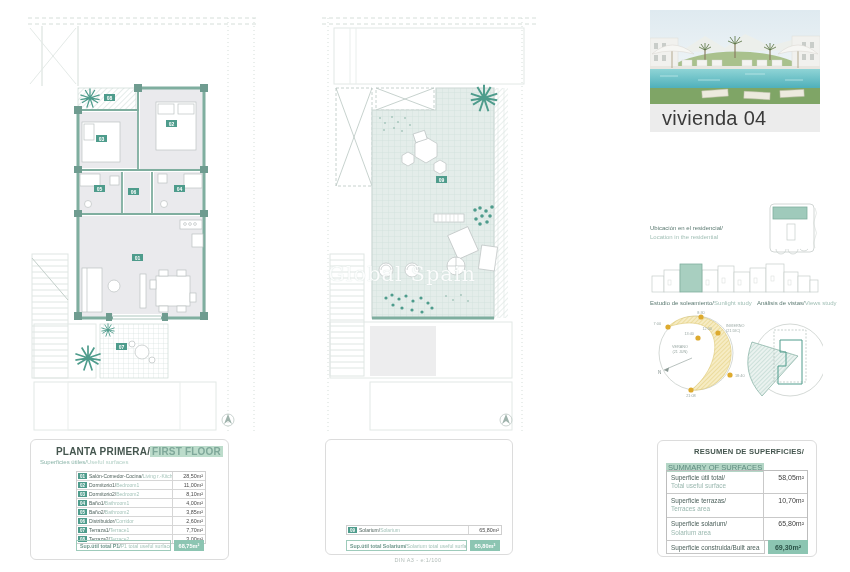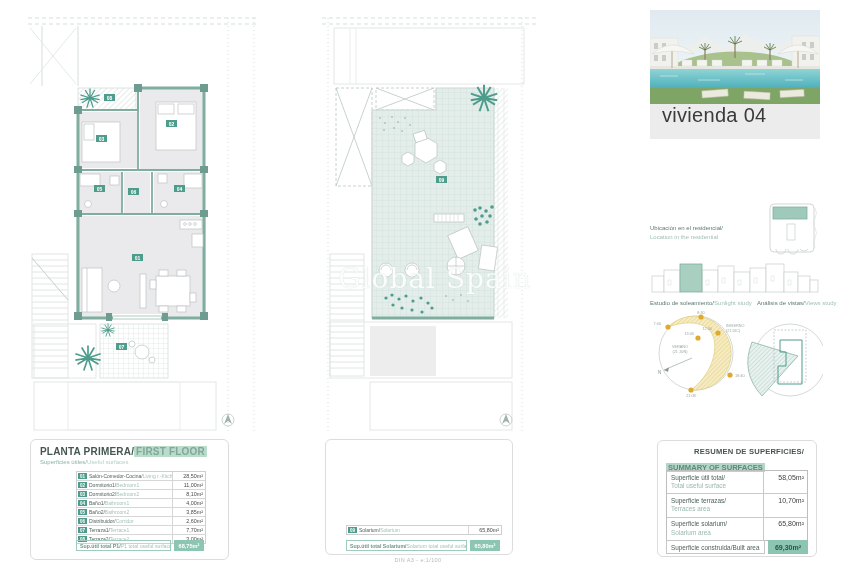--- a/index.html
+++ b/index.html
@@ -7,21 +7,21 @@
         font-family:"Liberation Sans",sans-serif;}
   svg{font-family:"Liberation Sans",sans-serif;}
   .abs{position:absolute;}
 
   
   .card{position:absolute;background:#fff;border:1px solid #dcdcdc;border-radius:6px;}
   .card-left{left:30px;top:439px;width:197px;height:119px;}
   .card-mid{left:325px;top:439px;width:186px;height:114px;}
   .card-sum{left:657px;top:440px;width:158px;height:115px;}
   .card-head{padding:6px 9px 0 9px;}
-  .ttl{font-size:10px;font-weight:bold;color:#45564f;letter-spacing:.2px;white-space:nowrap;}
+  .ttl{font-size:10px;font-weight:bold;color:#45564f;letter-spacing:.2px;white-space:nowrap;margin-left:16px;}
   .ttl .hl{color:#7fa89a;background:#bcdccb;padding:0 2px;}
   .sub{font-size:6px;margin-top:2px;white-space:nowrap;}
   .s1{color:#8ab4a8;} .s2{color:#b3d0c6;}
 
   .tbl{position:absolute;border:1px solid #cfcfcf;background:#fff;}
   .tbl-left{left:45px;top:31px;width:128px;}
   .tbl-mid{left:20px;top:85px;width:154px;}
   .trow{display:flex;align-items:center;height:8px;border-bottom:1px solid #d6d6d6;}
   .trow:last-child{border-bottom:none;}
   .badge{width:9px;height:6px;background:#4e9c8c;color:#fff;font-size:4.5px;font-weight:bold;
@@ -36,48 +36,48 @@
   .tlabel{flex:1;border:1px solid #9ecbbb;color:#7fae9f;font-size:5.2px;padding:1.5px 3px;
           white-space:nowrap;overflow:hidden;}
   .tes{color:#6d968b;font-weight:bold;} .ten{color:#a5c4ba;}
   .tval{width:30px;background:#8cc5b2;color:#fff;font-weight:bold;font-size:5.6px;
         display:flex;align-items:center;justify-content:center;flex:none;}
   .footnote{position:absolute;left:325px;top:557px;width:186px;text-align:center;
             font-size:5.5px;color:#b2bcb8;letter-spacing:.4px;}
 
   
   .sum-ttl1{font-size:7.6px;font-weight:bold;color:#45564f;letter-spacing:.2px;padding-left:28px;}
-  .sum-ttl2{display:inline-block;font-size:7.6px;font-weight:bold;color:#5d8a7e;background:#b4d6c6;
+  .sum-ttl2{display:inline-block;font-size:7.6px;font-weight:normal;color:#5d8a7e;background:#b4d6c6;
             padding:0 2px;margin-top:1px;}
   .sum-tbl{position:absolute;left:8px;right:8px;top:29px;border:1px solid #bdbdbd;}
   .srow{display:flex;border-bottom:1px solid #c9c9c9;min-height:21px;}
   .srow:last-child{border-bottom:none;}
   .slabel{flex:1;padding:2.5px 4px;line-height:1.35;}
   .ses{font-size:6.4px;color:#4d615c;display:block;}
   .sen{font-size:6.4px;color:#9ab8af;display:block;}
   .sval{width:40px;border-left:1px solid #c9c9c9;text-align:right;font-size:7px;color:#3f3f3f;
         padding:2.5px 3px 0 0;flex:none;}
   .sum-total{position:absolute;left:8px;right:8px;top:99px;display:flex;gap:3px;}
   .sum-tlabel{flex:1;border:1px solid #c6c6c6;font-size:6.4px;color:#4d615c;padding:2.5px 4px;
               white-space:nowrap;}
   .sum-tval{width:40px;background:#8cc5b2;color:#2c5348;font-weight:bold;font-size:7px;
             display:flex;align-items:center;justify-content:center;flex:none;}
 
   
-  .title-band{position:absolute;left:650px;top:104px;width:170px;height:35px;background:#ececec;
-              display:flex;}
+  .title-band{position:absolute;left:650px;top:104px;width:170px;height:28px;background:#ececec;
+              display:flex;align-items:center;}
   .title-band span{font-size:20px;color:#3a3a3a;letter-spacing:.3px;padding-left:12px;}
   .loc-label{position:absolute;left:650px;top:224px;font-size:6px;line-height:1.45;}
   .lab-es{color:#5d7b73;display:block;} .lab-en{color:#a3c0b7;display:block;}
   .study-label{position:absolute;font-size:6px;white-space:nowrap;}
   .study-label .lab-es,.study-label .lab-en{display:inline;}
 
   
-  .watermark{position:absolute;left:328px;top:262px;width:214px;text-align:center;
-             font-family:"DejaVu Serif",serif;font-size:28px;color:rgba(255,255,255,.92);
+  .watermark{position:absolute;left:328px;top:262px;width:214px;text-align:left;
+             font-family:"DejaVu Serif",serif;font-size:21px;color:rgba(255,255,255,.92);
              text-shadow:0 0 1px #c4d6d0;letter-spacing:1px;pointer-events:none;}
 </style>
 </head>
 <body>
 
 <div class="page">
 
   <svg class="abs" style="left:28px;top:8px" width="230" height="424" viewBox="0 0 230 424">
     <defs>
       <pattern id="hA" width="4" height="4" patternUnits="userSpaceOnUse" patternTransform="rotate(45)">

